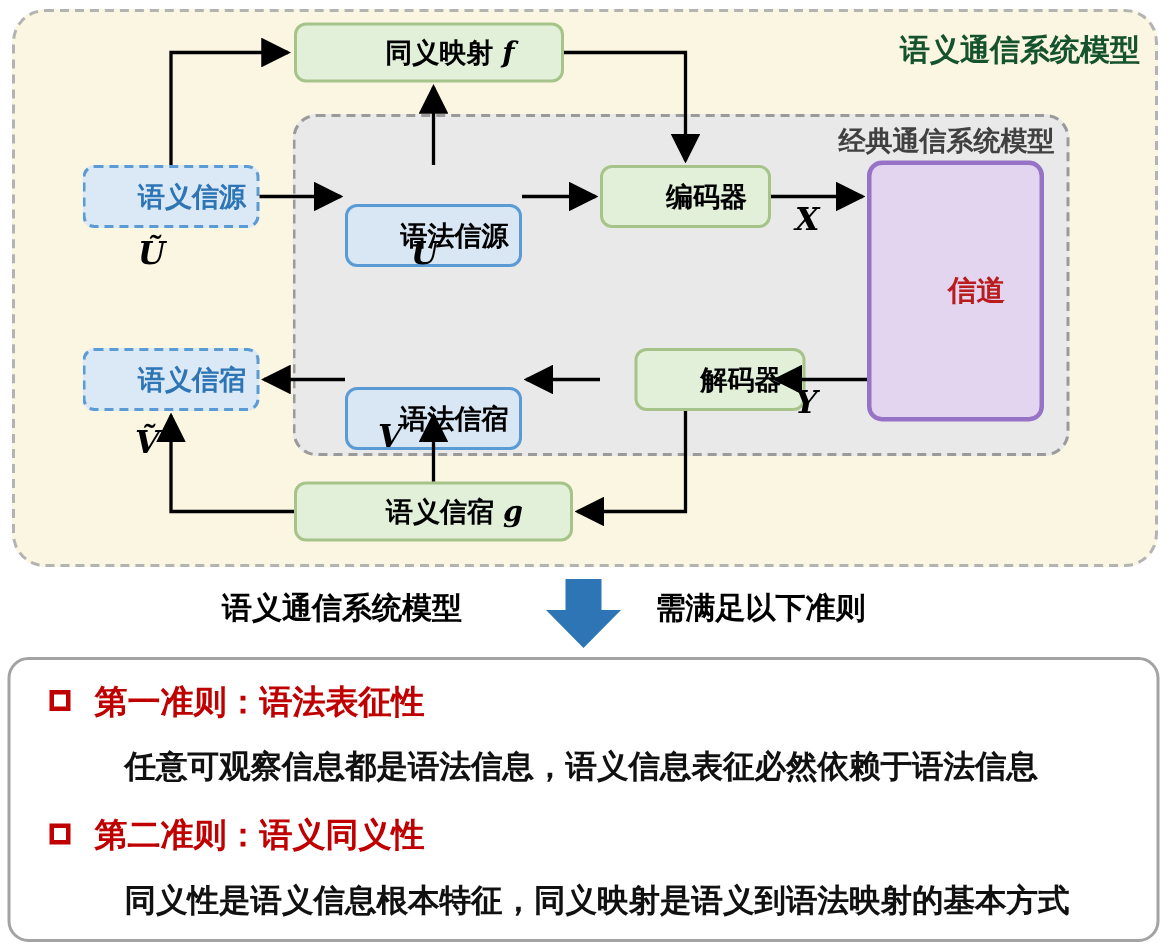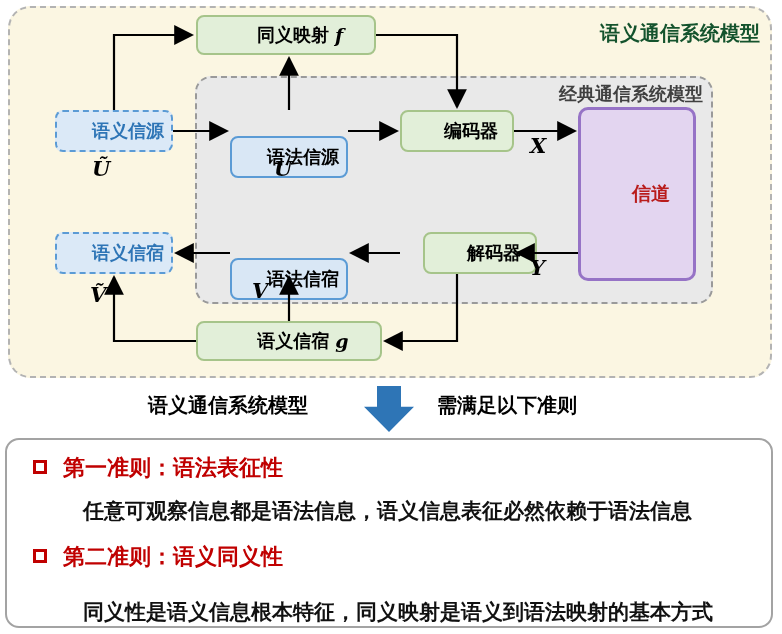--- a/index.html
+++ b/index.html
@@ -146,16 +146,16 @@
   <div class="down-arrow"></div>
   <div class="mid-text criteria-label">需满足以下准则</div>
 
   <div class="rules-panel">
     <div class="rule-bullet" style="top:20px;"></div>
     <div class="rule-title" style="top:13px;">第一准则：语法表征性</div>
     <div class="rule-body" style="top:57px;">任意可观察信息都是语法信息，语义信息表征必然依赖于语法信息</div>
 
     <div class="rule-bullet" style="top:109px;"></div>
     <div class="rule-title" style="top:102px;">第二准则：语义同义性</div>
-    <div class="rule-body" style="top:158px;">同义性是语义信息根本特征，同义映射是语义到语法映射的基本方式</div>
+    <div class="rule-body" style="top:146px;">同义性是语义信息根本特征，同义映射是语义到语法映射的基本方式</div>
   </div>
 
 </div>
 
 </body></html>

